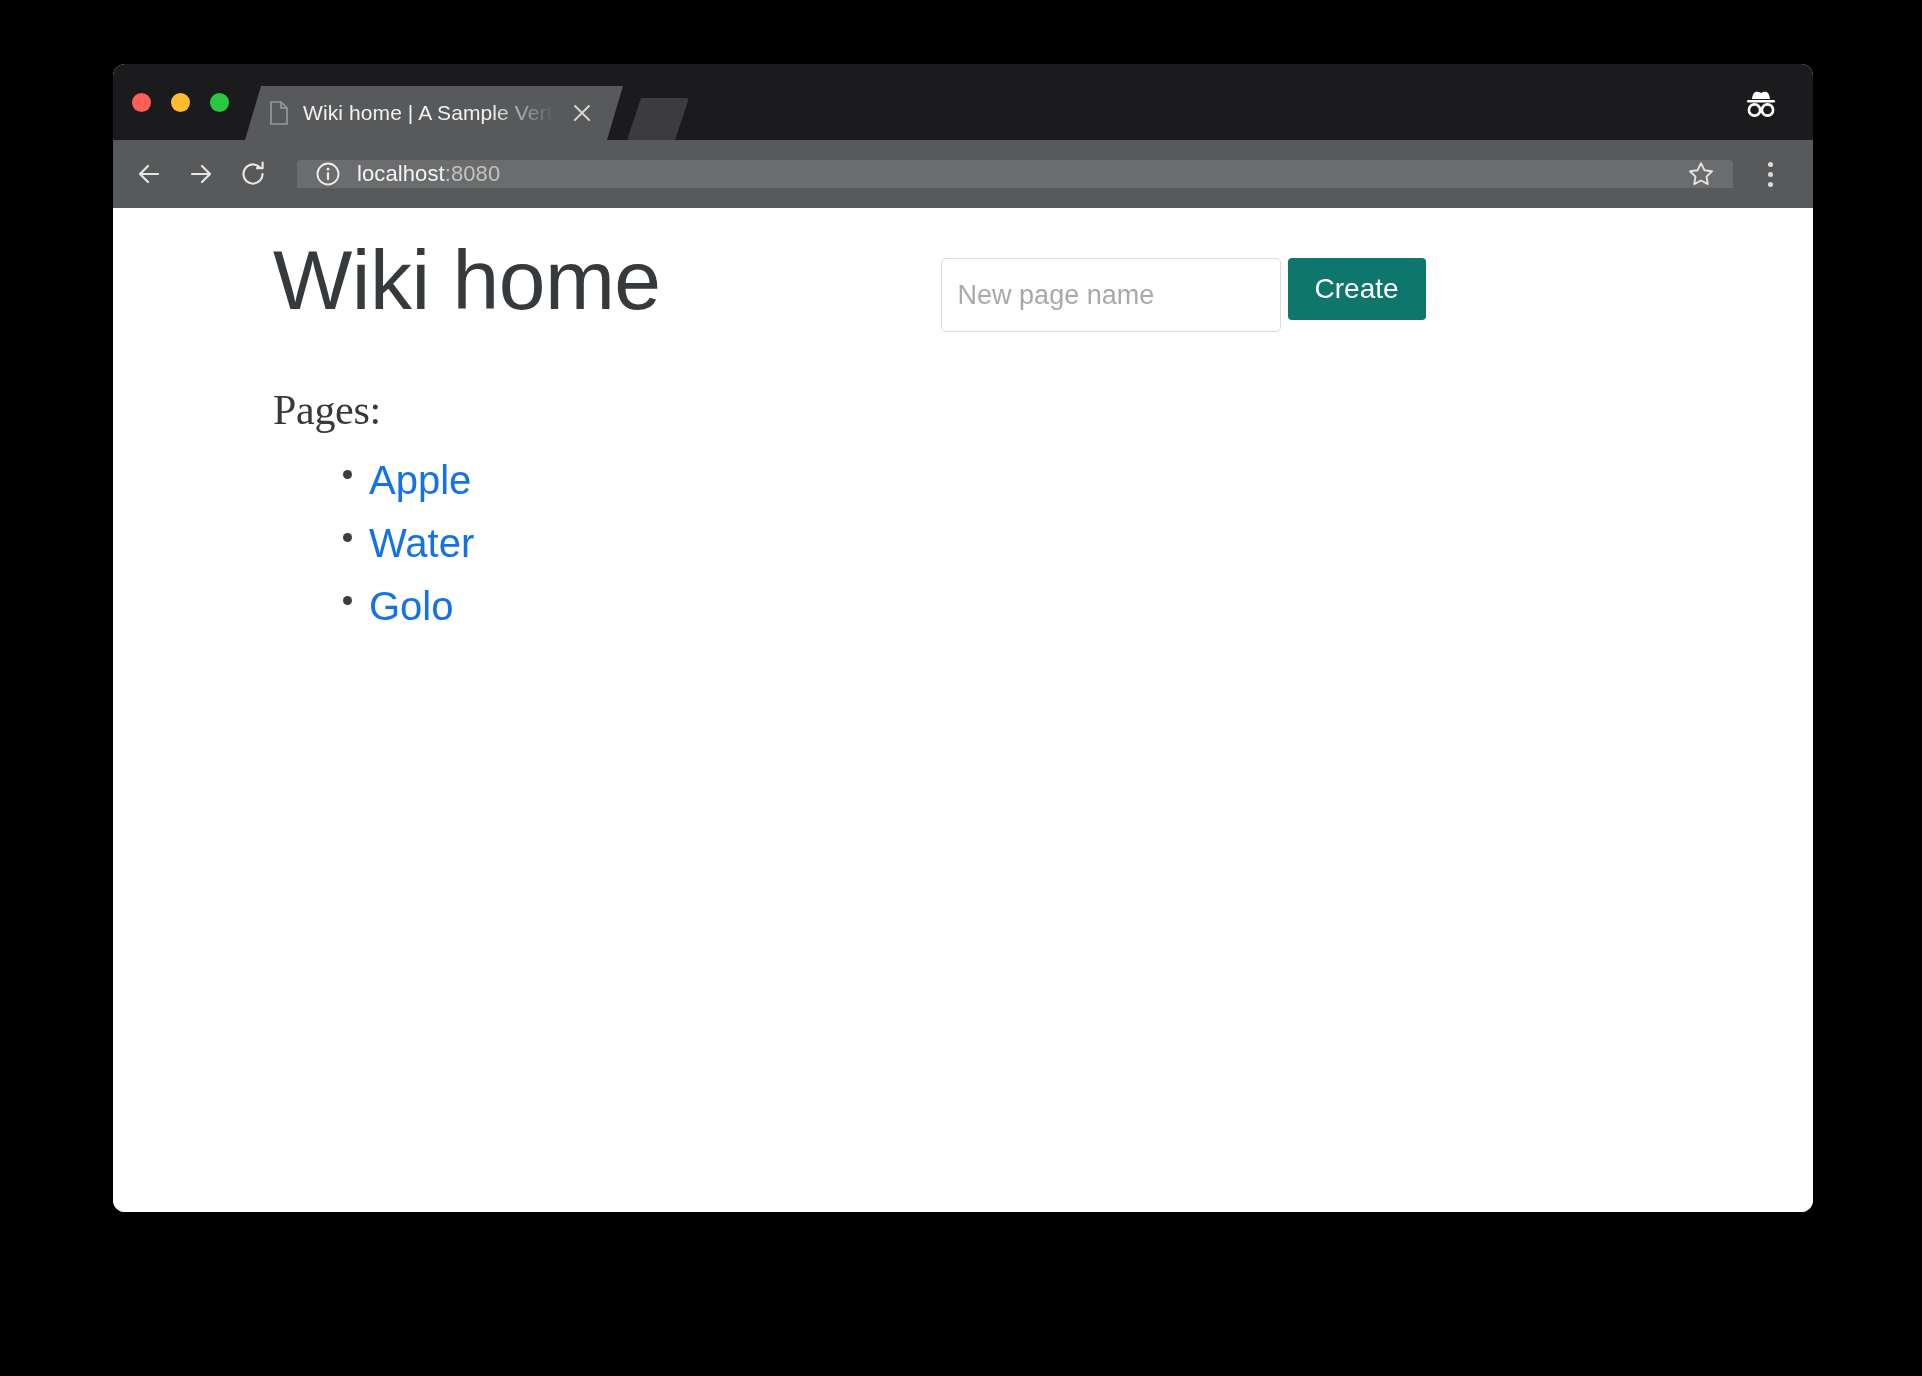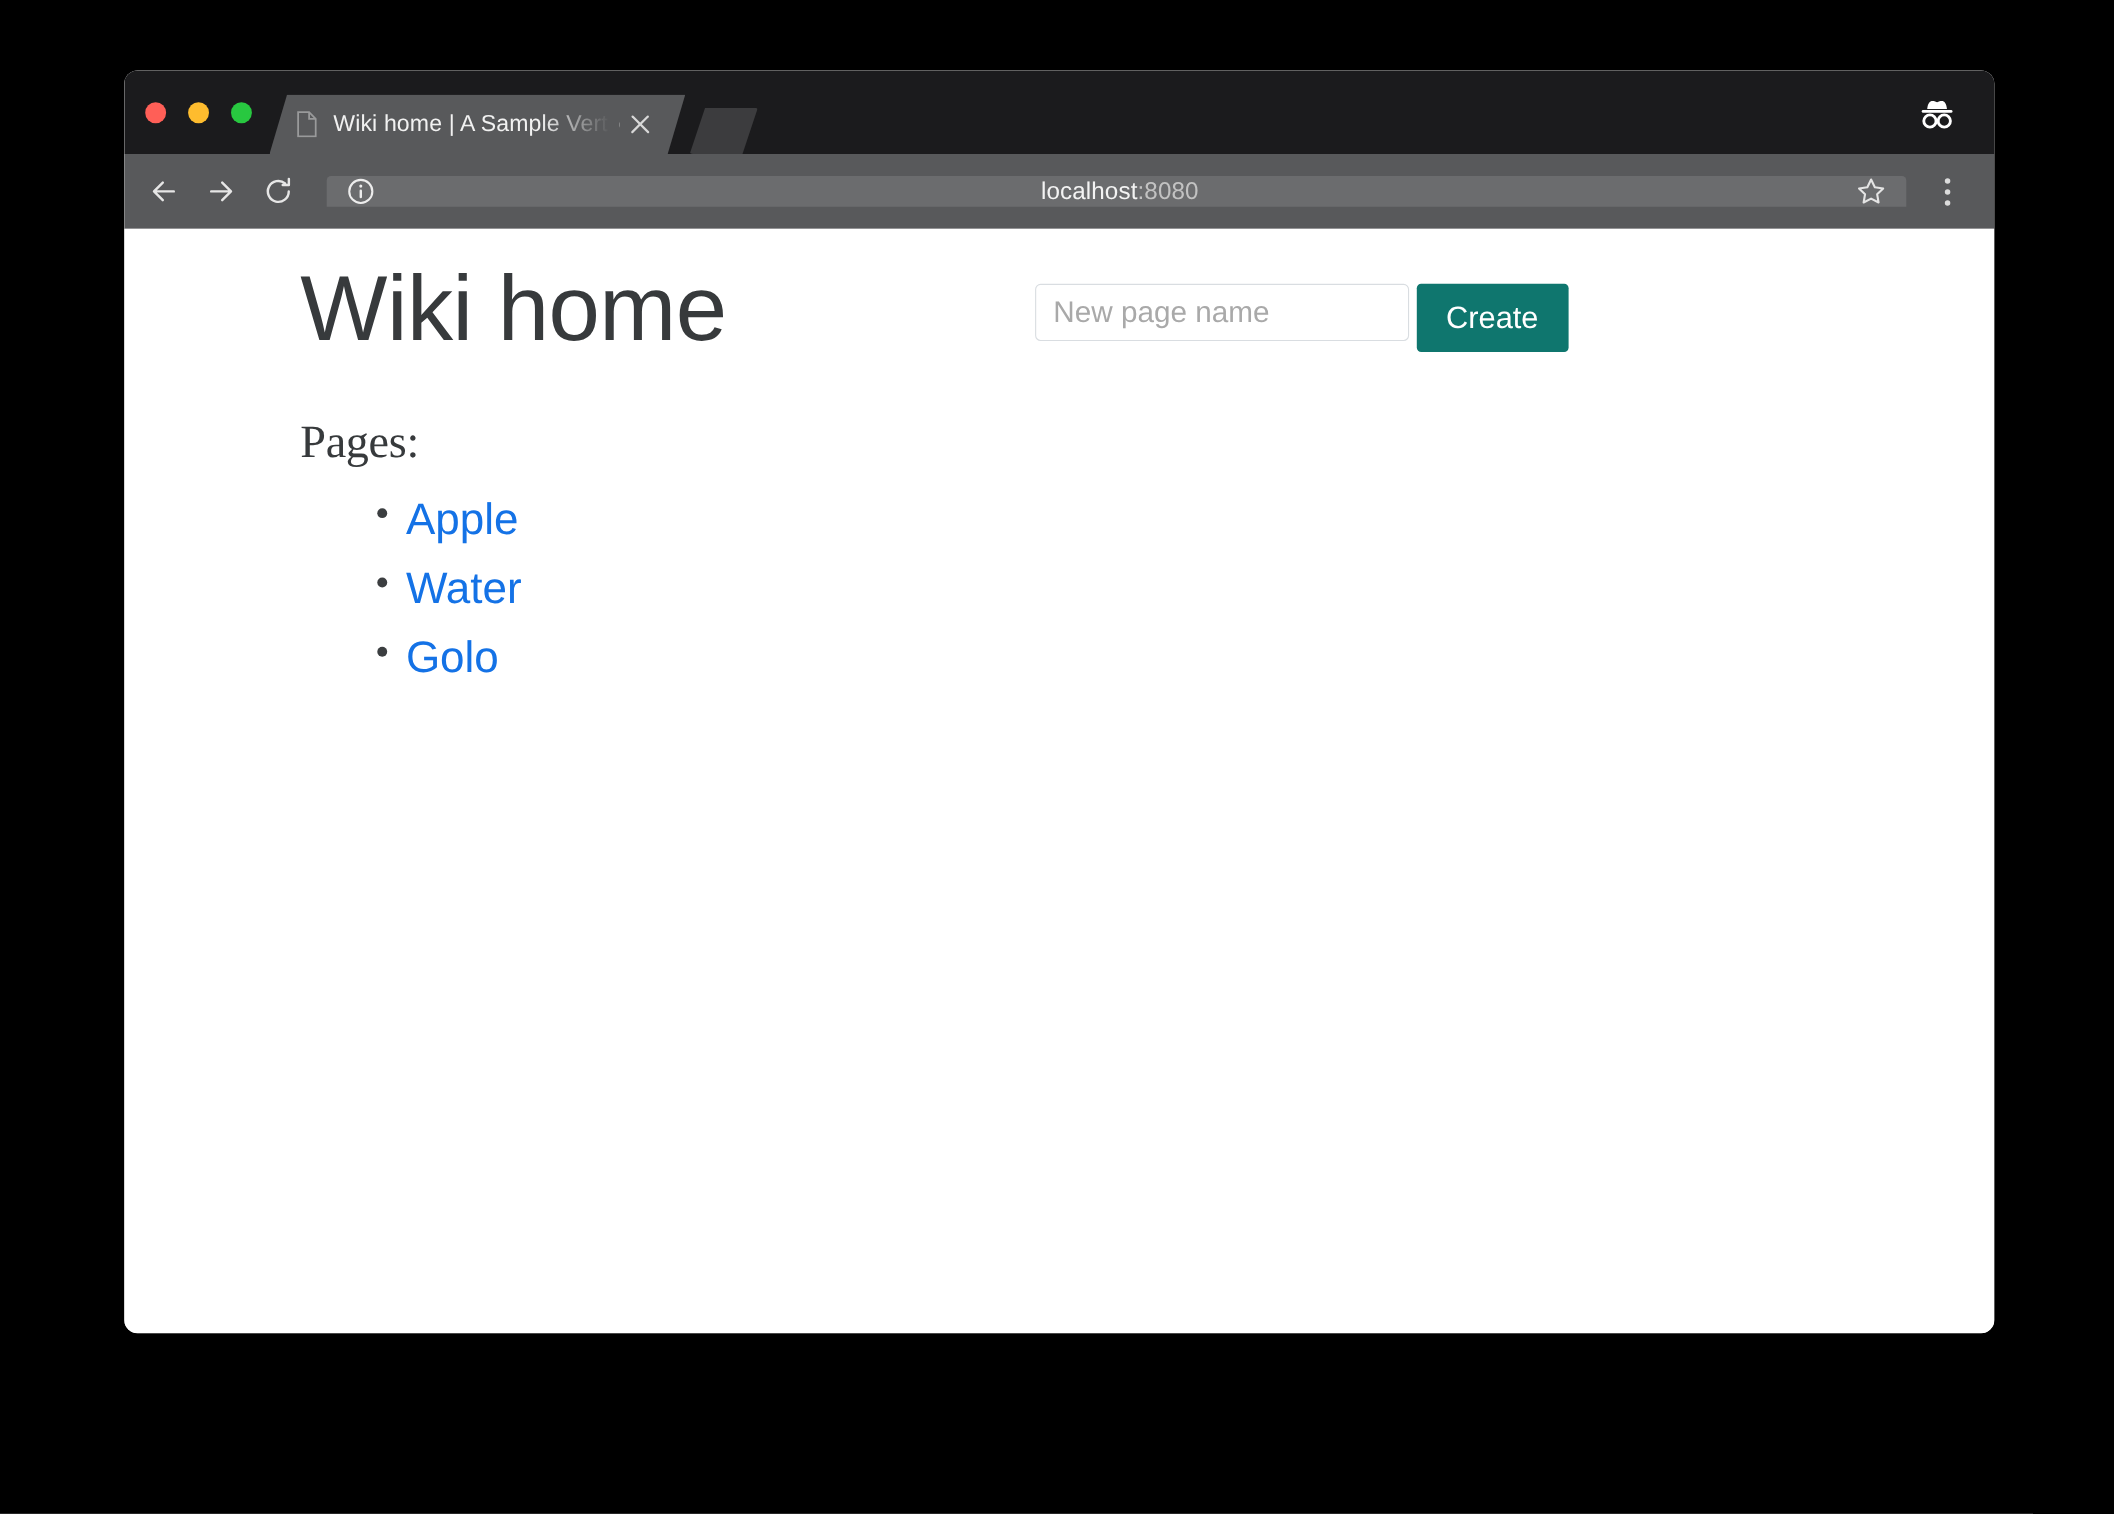--- a/index.html
+++ b/index.html
@@ -169,21 +169,20 @@
     flex: 1 1 auto;
     height: 28px;
     margin-left: 18px;
     margin-right: 6px;
     background: #6b6c6e;
     border-radius: 4px 4px 0 0;
     display: flex;
     align-items: center;
     padding: 0 10px 0 18px;
     box-sizing: border-box;
-    text-align: center;
   }
   .info-icon {
     width: 26px;
     height: 26px;
     flex: 0 0 auto;
     margin-right: 16px;
   }
   .url {
     font-size: 22px;
     color: #f3f3f3;
@@ -254,21 +253,21 @@
 
   .create-form {
     display: flex;
     align-items: flex-start;
     gap: 7px;
     margin-left: 280px;
     margin-top: 22px;
   }
   .name-input {
     width: 340px;
-    height: 52px;
+    height: 74px;
     box-sizing: border-box;
     border: 1px solid #d9dde1;
     border-radius: 5px;
     background: #ffffff;
     font-size: 27px;
     font-family: "Liberation Sans", sans-serif;
     color: #373a3c;
     padding: 0 16px;
     outline: none;
   }

